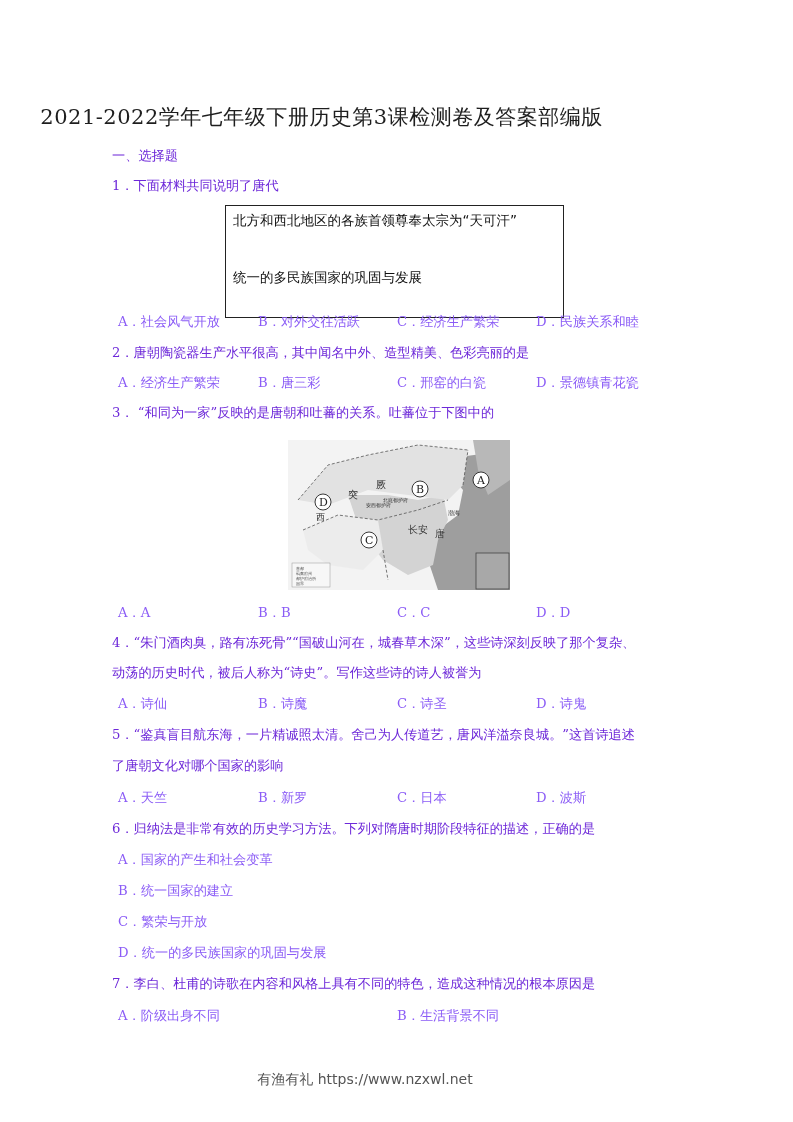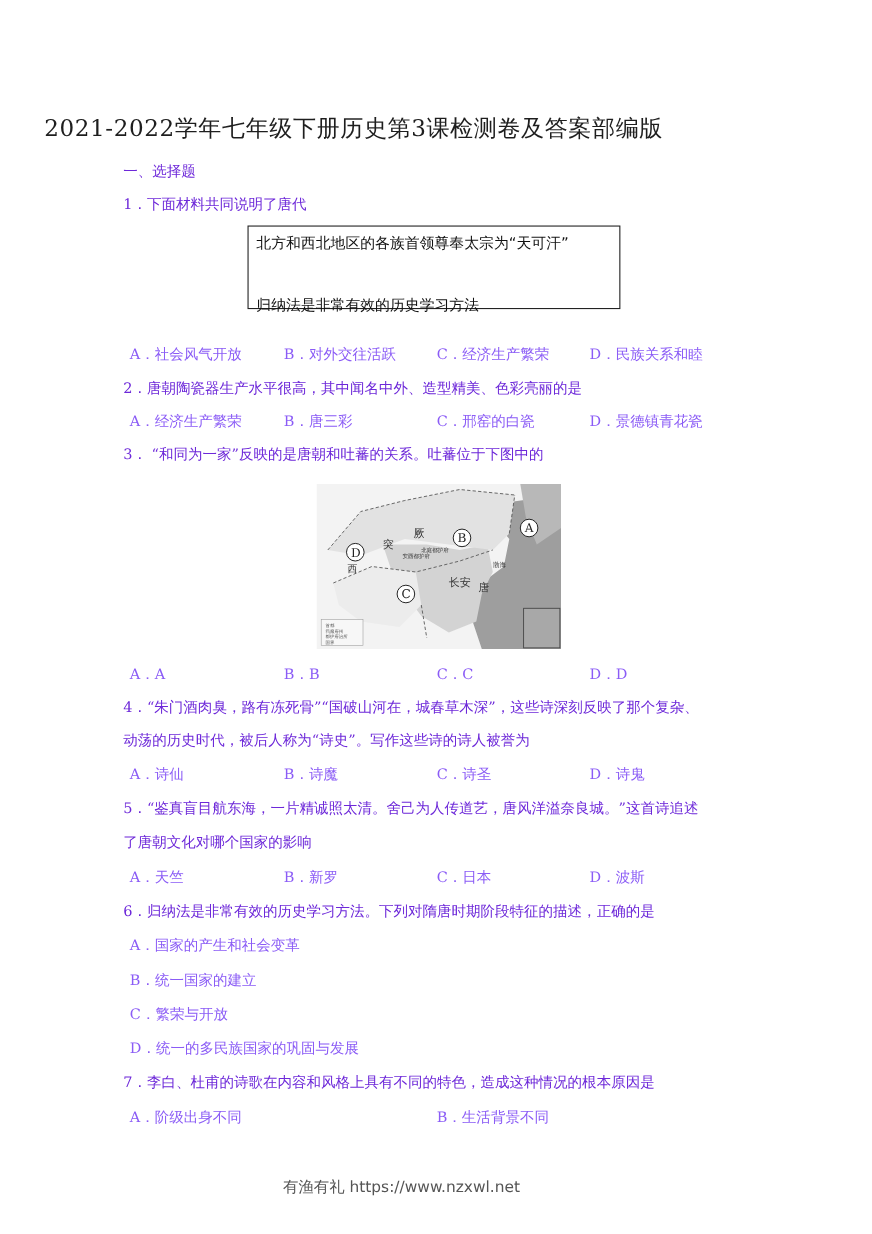--- a/index.html
+++ b/index.html
@@ -6,21 +6,21 @@
   body {
     width: 793px; height: 1122px; background: #ffffff; position: relative;
     overflow: hidden; color: #222;
     font-family: "DejaVu Serif", "Liberation Serif", serif;
   }
   .abs { position: absolute; white-space: nowrap; }
   .title { left: 0; width: 643px; text-align: center; top: 103px; font-size: 21px; color: #1e1e1e; letter-spacing: 0.5px; }
   .line { font-size: 13.2px; color: #6d28d9; left: 112px; }
   .opt { font-size: 13.2px; color: #8b5cf6; }
   .box {
-    left: 225px; top: 205px; width: 339px; height: 76px;
+    left: 225px; top: 205px; width: 339px; height: 113px;
     border: 1.3px solid #222; box-sizing: border-box;
     font-family: "DejaVu Sans", "Liberation Sans", sans-serif;
   }
   .box .bl { position: absolute; left: 7px; font-size: 13.5px; color: #111; white-space: nowrap; }
   .map {
     left: 288px; top: 440px; width: 222px; height: 150px; overflow: hidden;
     background: #f1f1f1;
   }
   .footer {
     left: 0; width: 730px; text-align: center; top: 1071px; font-size: 14px; color: #555;
@@ -29,21 +29,21 @@
 </style>
 </head>
 <body>
 
 <div class="abs title">2021-2022学年七年级下册历史第3课检测卷及答案部编版</div>
 <div class="abs line" style="top:147px;">一、选择题</div>
 
 <div class="abs line" style="top:177px;">1．下面材料共同说明了唐代</div>
 <div class="abs box">
   <div class="bl" style="top:6px;">北方和西北地区的各族首领尊奉太宗为“天可汗”</div>
-  <div class="bl" style="top:63px;">归纳法是非常有效的历史学习方法</div>
+  <div class="bl" style="top:63px;">统一的多民族国家的巩固与发展</div>
 </div>
 <div class="abs opt" style="top:313px;left:118px;">A．社会风气开放</div>
 <div class="abs opt" style="top:313px;left:258px;">B．对外交往活跃</div>
 <div class="abs opt" style="top:313px;left:397px;">C．经济生产繁荣</div>
 <div class="abs opt" style="top:313px;left:536px;">D．民族关系和睦</div>
 
 <div class="abs line" style="top:344px;">2．唐朝陶瓷器生产水平很高，其中闻名中外、造型精美、色彩亮丽的是</div>
 <div class="abs opt" style="top:374px;left:118px;">A．经济生产繁荣</div>
 <div class="abs opt" style="top:374px;left:258px;">B．唐三彩</div>
 <div class="abs opt" style="top:374px;left:397px;">C．邢窑的白瓷</div>

